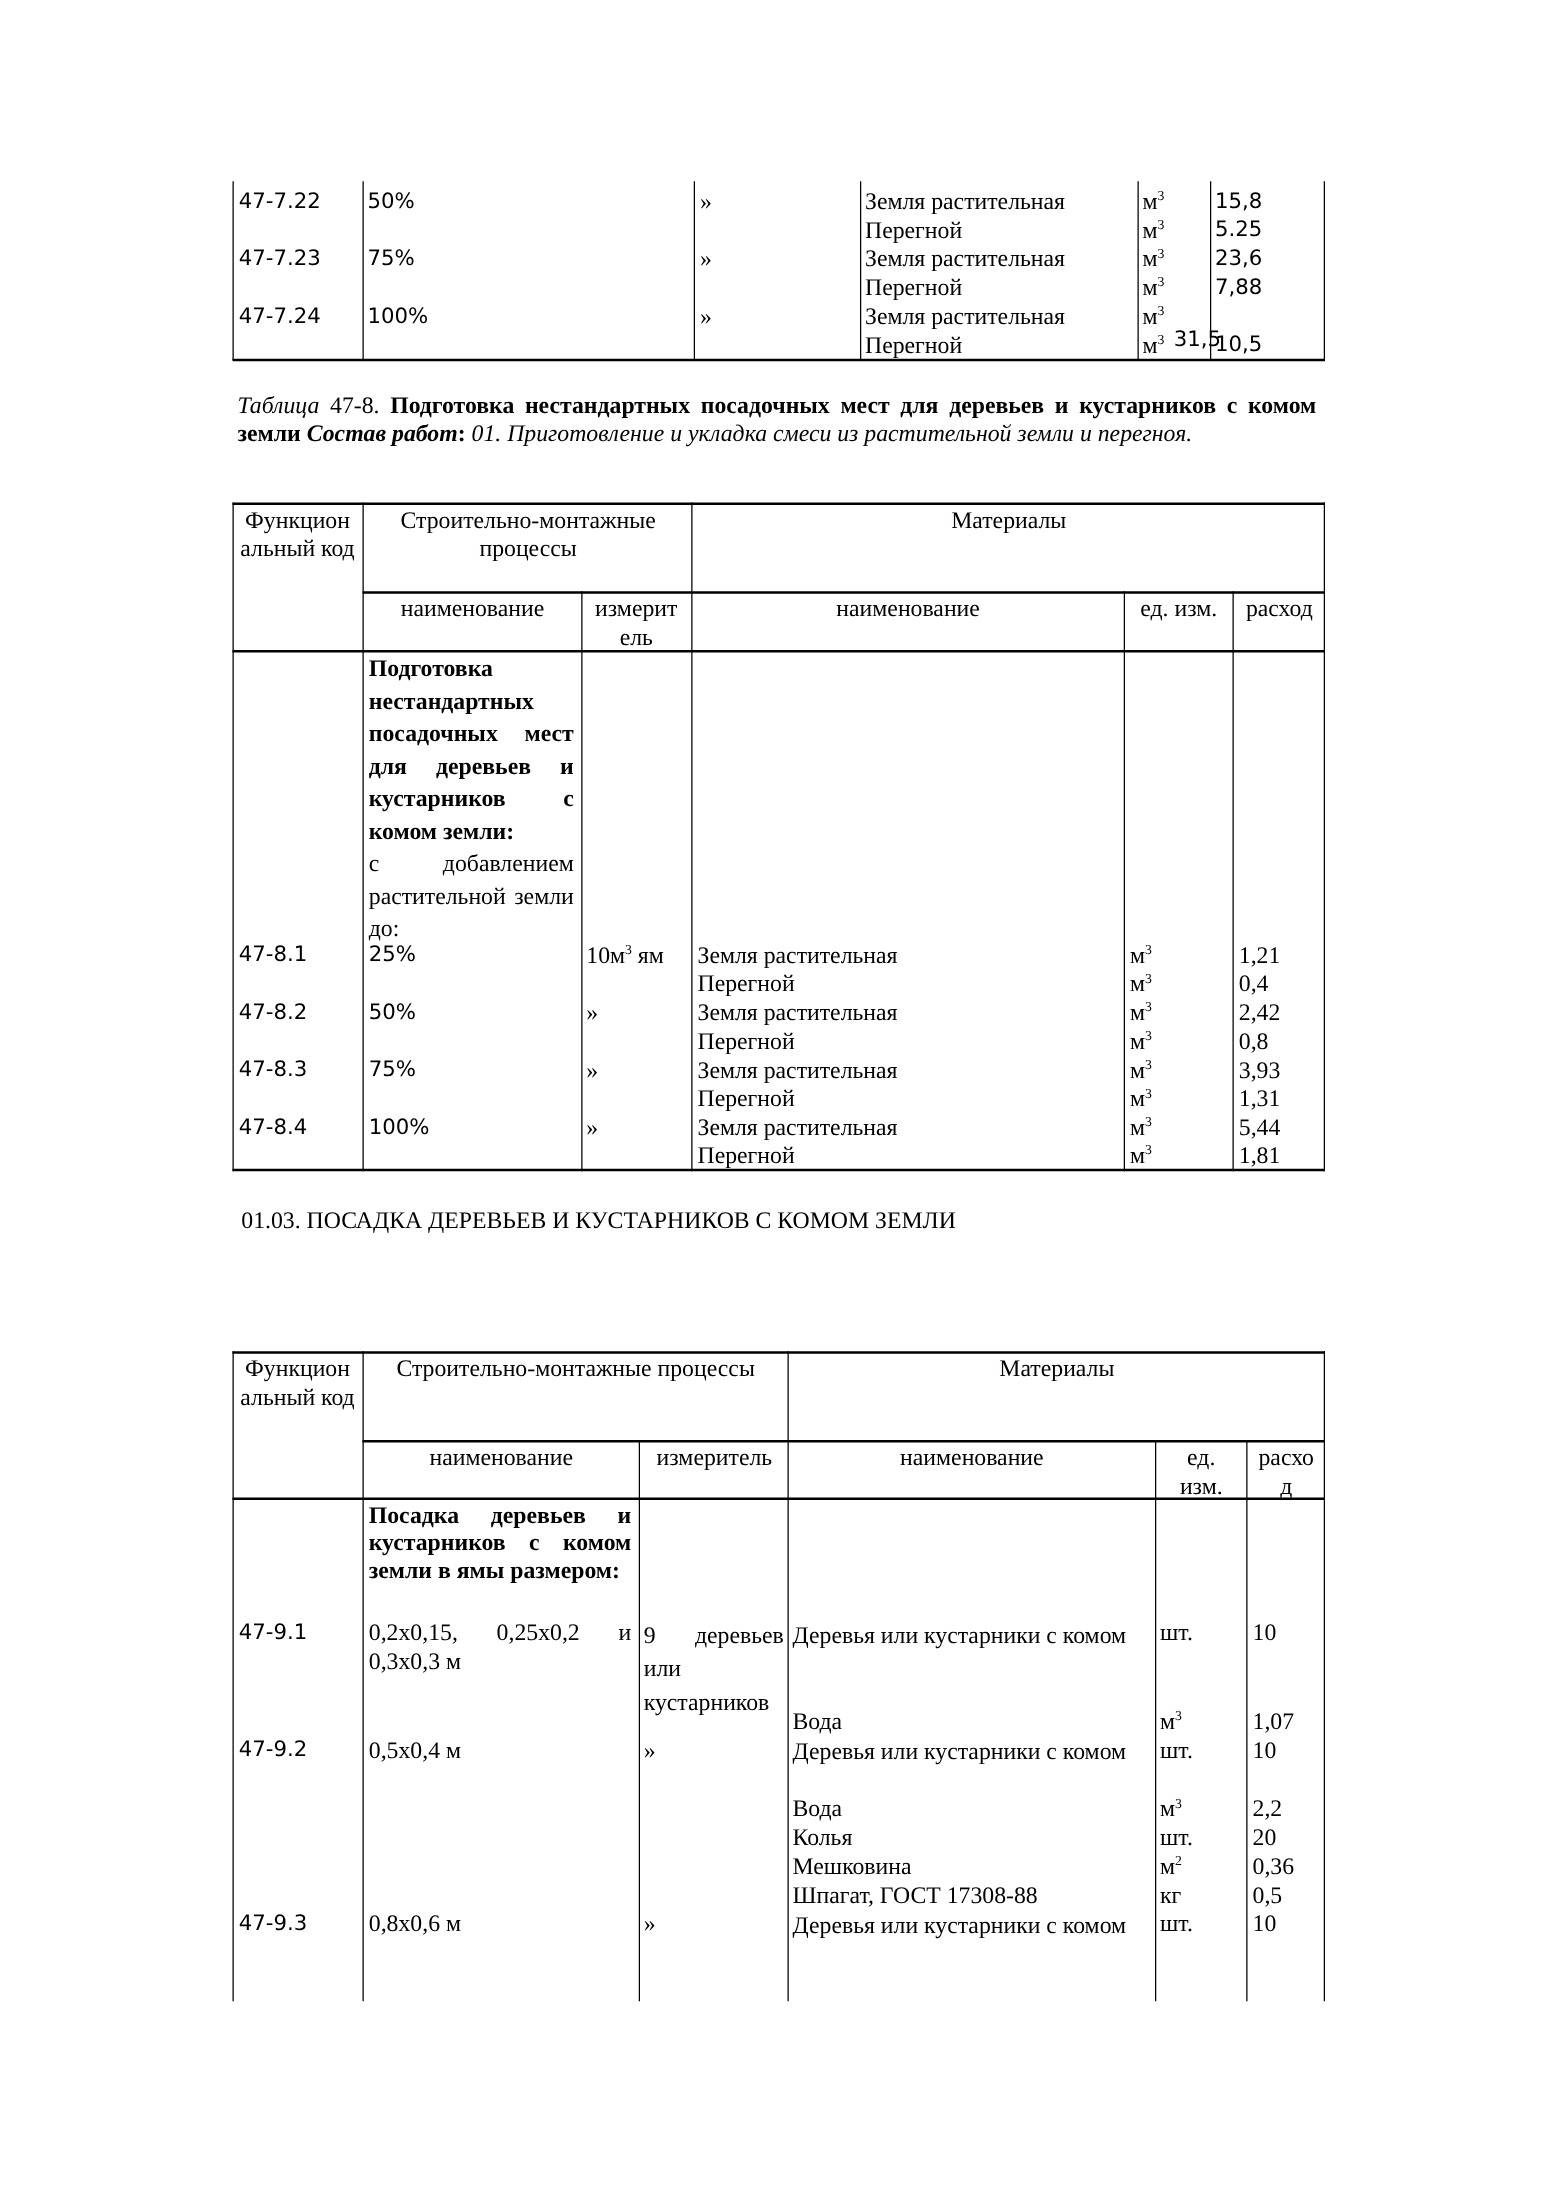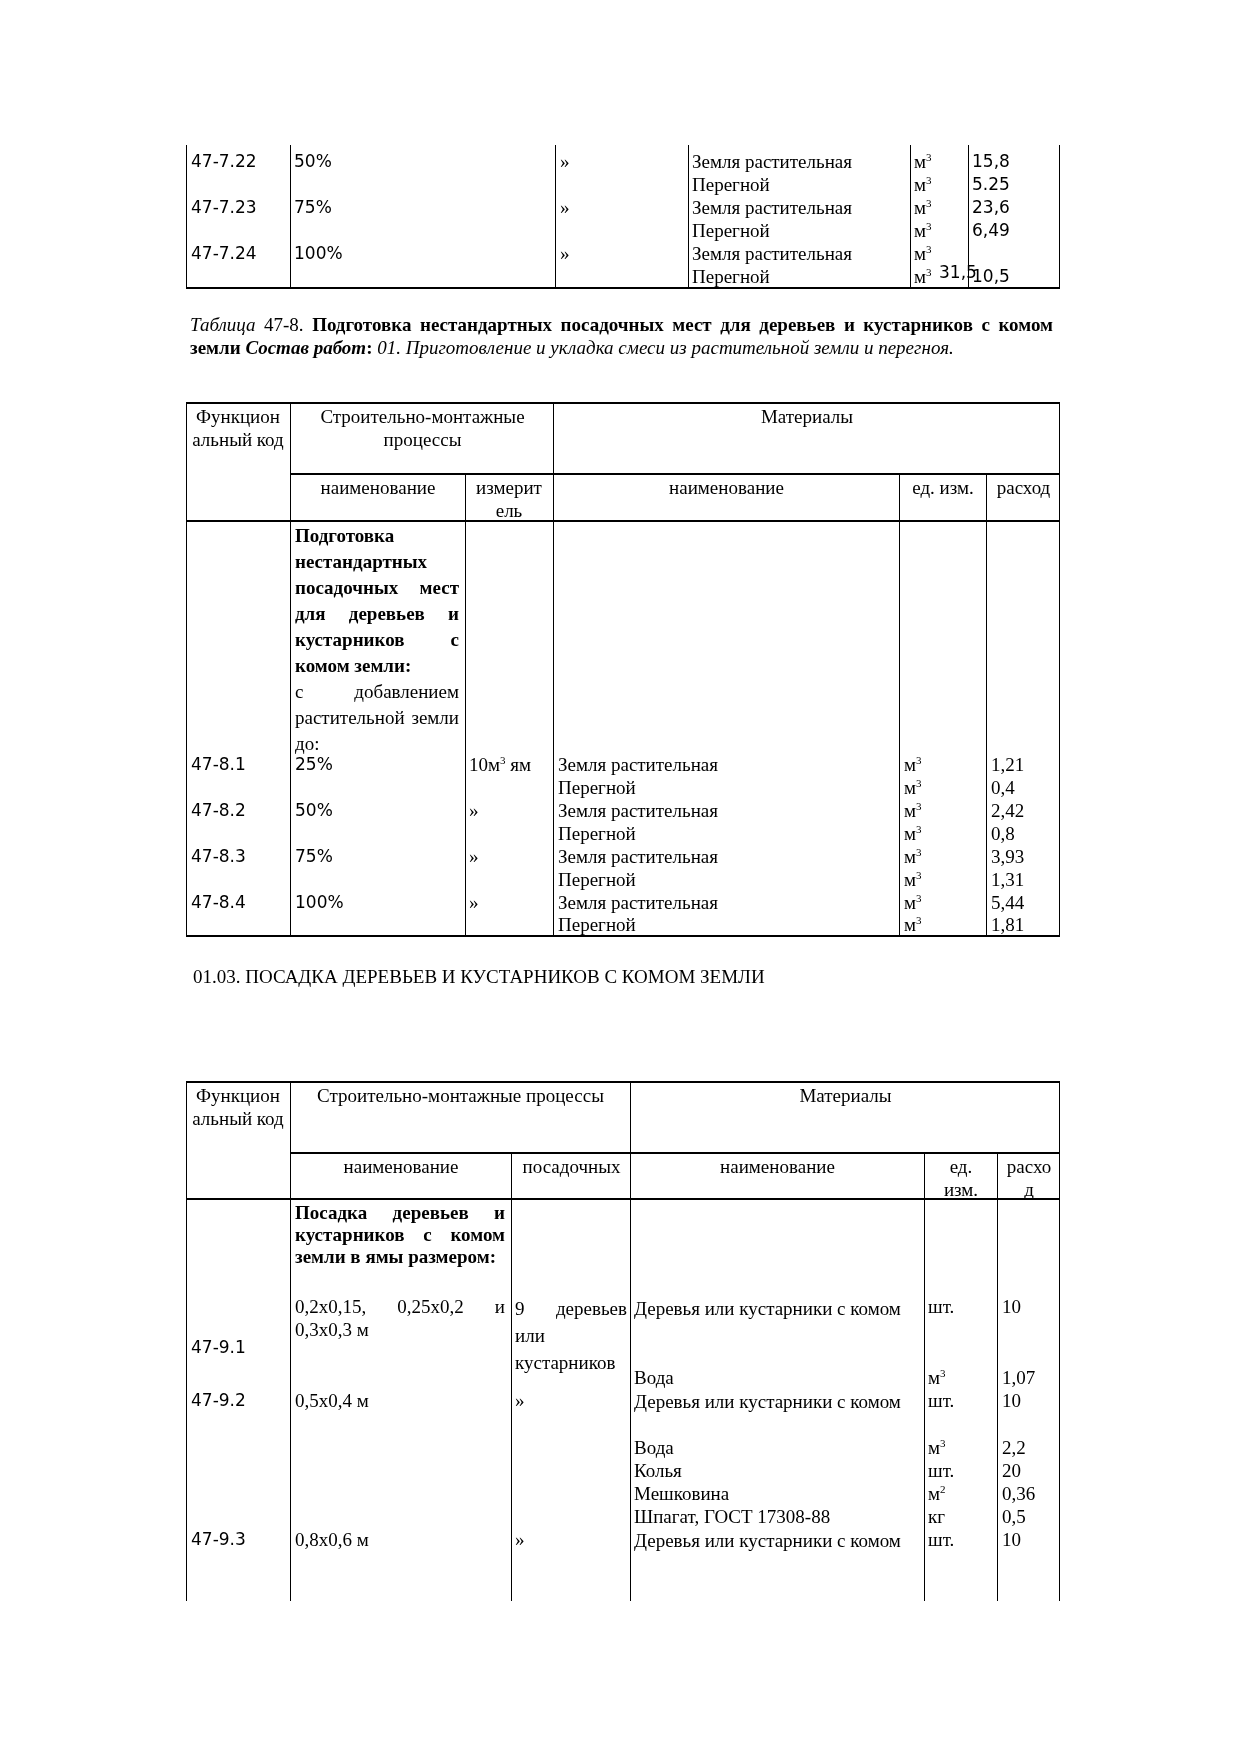--- a/index.html
+++ b/index.html
@@ -40,21 +40,21 @@
   <div class="cell sans" style="left:972px;top:173px;text-align:right;">5.25</div>
 
   <div class="cell sans" style="left:191px;top:196px;">47-7.23</div>
   <div class="cell sans" style="left:294px;top:196px;">75%</div>
   <div class="cell" style="left:560px;top:196px;">»</div>
   <div class="cell" style="left:692px;top:196px;">Земля растительная</div>
   <div class="cell" style="left:914px;top:196px;"><span>м</span><sup>3</sup></div>
   <div class="cell sans" style="left:972px;top:196px;">23,6</div>
   <div class="cell" style="left:692px;top:219px;">Перегной</div>
   <div class="cell" style="left:914px;top:219px;"><span>м</span><sup>3</sup></div>
-  <div class="cell sans" style="left:972px;top:219px;">6,49</div>
+  <div class="cell sans" style="left:972px;top:219px;">7,88</div>
 
   <div class="cell sans" style="left:191px;top:242px;">47-7.24</div>
   <div class="cell sans" style="left:294px;top:242px;">100%</div>
   <div class="cell" style="left:560px;top:242px;">»</div>
   <div class="cell" style="left:692px;top:242px;">Земля растительная</div>
   <div class="cell" style="left:914px;top:242px;"><span>м</span><sup>3</sup></div>
   <div class="cell sans" style="left:939px;top:242px;margin-top:19px;">31,5</div>
   <div class="cell" style="left:692px;top:265px;">Перегной</div>
   <div class="cell" style="left:914px;top:265px;"><span>м</span><sup>3</sup></div>
   <div class="cell sans" style="left:972px;top:265px;">10,5</div>
@@ -144,28 +144,28 @@
   <div class="vline" style="left:511px;top:1152px;height:449px;"></div>
   <div class="vline" style="left:630px;top:1081px;height:520px;"></div>
   <div class="vline" style="left:924px;top:1152px;height:449px;"></div>
   <div class="vline" style="left:997px;top:1152px;height:449px;"></div>
   <div class="vline" style="left:1059px;top:1081px;height:520px;"></div>
 
   <div class="hdr" style="left:188px;top:1084px;width:100px;">Функцион альный код</div>
   <div class="hdr" style="left:292px;top:1084px;width:337px;">Строительно-монтажные процессы</div>
   <div class="hdr" style="left:632px;top:1084px;width:427px;">Материалы</div>
   <div class="hdr" style="left:292px;top:1155px;width:218px;">наименование</div>
-  <div class="hdr" style="left:513px;top:1155px;width:117px;">посадочных</div>
+  <div class="hdr" style="left:513px;top:1155px;width:117px;">измеритель</div>
   <div class="hdr" style="left:632px;top:1155px;width:291px;">наименование</div>
   <div class="hdr" style="left:932px;top:1155px;width:58px;">ед. изм.</div>
   <div class="hdr" style="left:1001px;top:1155px;width:56px;">расхо д</div>
 
   <div class="cell bold just" style="left:295px;top:1202px;width:210px;line-height:22px;text-align-last:left;">Посадка деревьев и кустарников с комом земли в ямы размером:</div>
 
-  <div class="cell sans" style="left:191px;top:1295px;margin-top:41px;">47-9.1</div>
+  <div class="cell sans" style="left:191px;top:1295px;">47-9.1</div>
   <div class="cell just" style="left:295px;top:1295px;width:210px;line-height:23px;text-align-last:left;">0,2х0,15, 0,25х0,2 и 0,3х0,3 м</div>
   <div class="cell just" style="left:515px;top:1295px;width:112px;line-height:27px;text-align-last:left;">9 деревьев или кустарников</div>
   <div class="cell just" style="left:634px;top:1295px;width:286px;line-height:27px;text-align-last:left;">Деревья или кустарники с комом</div>
   <div class="cell" style="left:928px;top:1295px;"><span>шт.</span></div>
   <div class="cell" style="left:1002px;top:1295px;">10</div>
   <div class="cell" style="left:634px;top:1366px;">Вода</div>
   <div class="cell" style="left:928px;top:1366px;"><span>м</span><sup>3</sup></div>
   <div class="cell" style="left:1002px;top:1366px;">1,07</div>
 
   <div class="cell sans" style="left:191px;top:1389px;">47-9.2</div>

